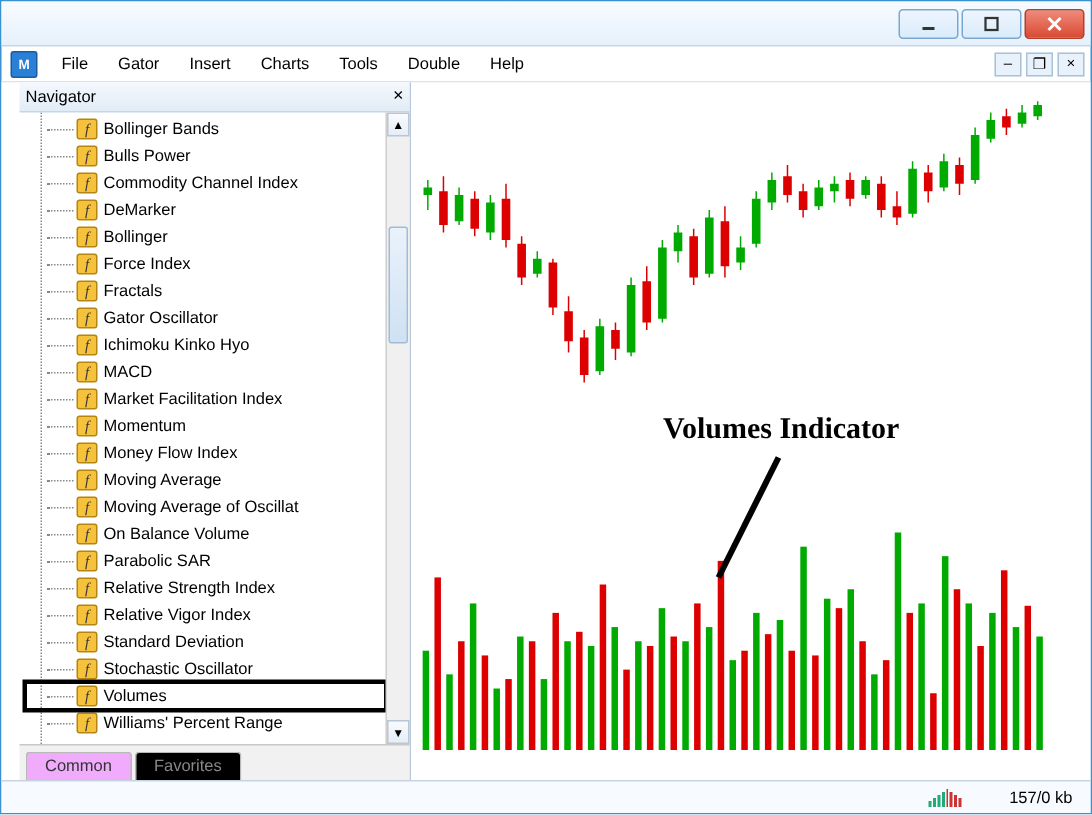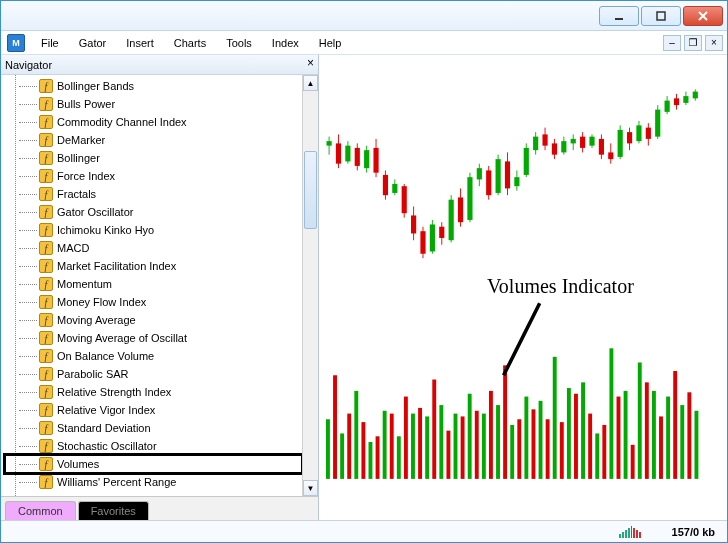--- a/index.html
+++ b/index.html
@@ -8,21 +8,21 @@
   .titlebar { height: 30px; background: linear-gradient(#f7fbff, #e6f1fb); display: flex; align-items: center; justify-content: flex-end; padding: 0 4px; border-bottom: 1px solid #c3d6e8; }
   .win-btn { width: 40px; height: 20px; margin-left: 2px; border: 1px solid #7aa7d1; border-radius: 3px; display: flex; align-items: center; justify-content: center; background: linear-gradient(#eef6ff, #d9ebfa); }
   .win-btn.close { background: linear-gradient(#f08a7a, #d84a33); border-color: #b3402d; }
   .win-btn svg, .win-btn .glyph { pointer-events: none; }
   .menubar { height: 24px; display: flex; align-items: center; padding: 0 4px; border-bottom: 1px solid #d7e4f0; }
   .app-icon { width: 18px; height: 18px; margin: 0 6px 0 2px; background: #2a7fd6; border: 1px solid #1c5c9e; border-radius: 2px; display: inline-flex; align-items: center; justify-content: center; color: #fff; font-size: 9px; font-weight: bold; }
   .menu-item { padding: 2px 10px; color: #000; }
   .mdi-controls { margin-left: auto; display: flex; gap: 3px; }
   .mdi-btn { width: 18px; height: 16px; border: 1px solid #a8c2da; background: #e9f2fb; display: flex; align-items: center; justify-content: center; font-size: 10px; }
   .body-area { flex: 1; display: flex; min-height: 0; }
-  .nav-panel { width: 318px; border-right: 1px solid #b8c8d8; display: flex; flex-direction: column; background: #fff; }
+  .nav-panel { width: 273px; border-right: 1px solid #b8c8d8; display: flex; flex-direction: column; background: #fff; padding-left: 12px; }
   .nav-title { height: 20px; background: linear-gradient(#f4f8fd, #e2ecf6); border-bottom: 1px solid #c7d6e4; display: flex; align-items: center; padding: 0 4px; position: relative; }
   .nav-title .close-x { position: absolute; right: 4px; top: 2px; font-size: 12px; line-height: 1; cursor: pointer; }
   .tree-wrap { flex: 1; display: flex; min-height: 0; }
   .tree { flex: 1; overflow: hidden; padding: 2px 0 2px 4px; position: relative; }
   .tree::before { content: ""; position: absolute; left: 14px; top: 0; bottom: 0; border-left: 1px dotted #888; }
   .tree-row { display: flex; align-items: center; height: 18px; padding-left: 34px; position: relative; white-space: nowrap; }
   .tree-row::before { content: ""; position: absolute; left: 14px; top: 9px; width: 18px; border-top: 1px dotted #888; }
   .tree-row::after { content: ""; position: absolute; left: 28px; top: 6px; width: 8px; height: 8px; border-left: 1px dotted #888; border-bottom: 1px dotted #888; display: none; }
   .ind-icon { width: 14px; height: 14px; margin-right: 4px; background: #f7c23b; border: 1px solid #b58512; border-radius: 2px; display: flex; align-items: center; justify-content: center; font-style: italic; font-family: Georgia, serif; font-size: 10px; color: #3a3a3a; }
   .tree-row.highlight { outline: 3px solid #000; outline-offset: -1px; z-index: 5; position: relative; }
@@ -30,23 +30,23 @@
   .tree-row .label { }
   .scrollbar { width: 16px; background: #f0f0f0; border-left: 1px solid #d0d0d0; position: relative; }
   .sb-btn { width: 100%; height: 16px; background: linear-gradient(#f9fbfe, #e5edf6); border: 1px solid #b8c6d6; display: flex; align-items: center; justify-content: center; font-size: 8px; }
   .sb-btn.bot { position: absolute; bottom: 0; }
   .sb-thumb { position: absolute; left: 1px; right: 1px; top: 76px; height: 78px; background: linear-gradient(#eaf2fb, #cfe1f3); border: 1px solid #9fbcd8; border-radius: 2px; }
   .nav-tabs { height: 24px; display: flex; align-items: flex-end; background: #f1f1f1; border-top: 1px solid #c8c8c8; padding-left: 4px; }
   .nav-tab { padding: 3px 12px; border: 1px solid #b8b8b8; border-bottom: none; margin-right: 2px; border-radius: 3px 3px 0 0; background: #f0abfc; color: #333; }
   .nav-tab.inactive { background: #000000; color: #888; text-align: right; }
   .chart-area { flex: 1; position: relative; background: #fff; overflow: hidden; }
   #chart-svg { position: absolute; inset: 0; }
-  .annotation { position: absolute; font-weight: normal; font-size: 20px; color: #000; font-family: "Times New Roman", serif; }
+  .annotation { position: absolute; font-weight: bold; font-size: 20px; color: #000; font-family: "Times New Roman", serif; }
   .annotation.small { font-size: 20px; }
-  .statusbar { height: 22px; border-top: 1px solid #c8d4e1; display: flex; align-items: center; justify-content: flex-end; padding: 0 8px; background: #f7fafe; gap: 8px; font-weight: bold; }
+  .statusbar { height: 22px; border-top: 1px solid #c8d4e1; display: flex; align-items: center; justify-content: flex-end; padding: 0 8px; background: #f7fafe; gap: 8px; }
   .conn-icon { width: 22px; height: 12px; display: flex; align-items: flex-end; gap: 1px; }
   .conn-icon span { width: 2px; display: inline-block; }
   .conn-icon span:nth-child(1){ height:4px; background:#2a7; }
   .conn-icon span:nth-child(2){ height:6px; background:#2a7; }
   .conn-icon span:nth-child(3){ height:8px; background:#2a7; }
   .conn-icon span:nth-child(4){ height:10px; background:#2a7; }
   .conn-icon span:nth-child(5){ height:12px; background:#c33; }
   .conn-icon span:nth-child(6){ height:10px; background:#c33; }
   .conn-icon span:nth-child(7){ height:8px; background:#c33; }
   .conn-icon span:nth-child(8){ height:6px; background:#c33; }
@@ -75,21 +75,21 @@
     </div>
   </div>
 
   <div class="menubar">
     <span class="app-icon">M</span>
     <span class="menu-item">File</span>
     <span class="menu-item">Gator</span>
     <span class="menu-item">Insert</span>
     <span class="menu-item">Charts</span>
     <span class="menu-item">Tools</span>
-    <span class="menu-item">Index</span>
+    <span class="menu-item">Double</span>
     <span class="menu-item">Help</span>
     <div class="mdi-controls">
       <span class="mdi-btn">–</span>
       <span class="mdi-btn">❐</span>
       <span class="mdi-btn">×</span>
     </div>
   </div>
 
   <div class="body-area">
     <div class="nav-panel">

